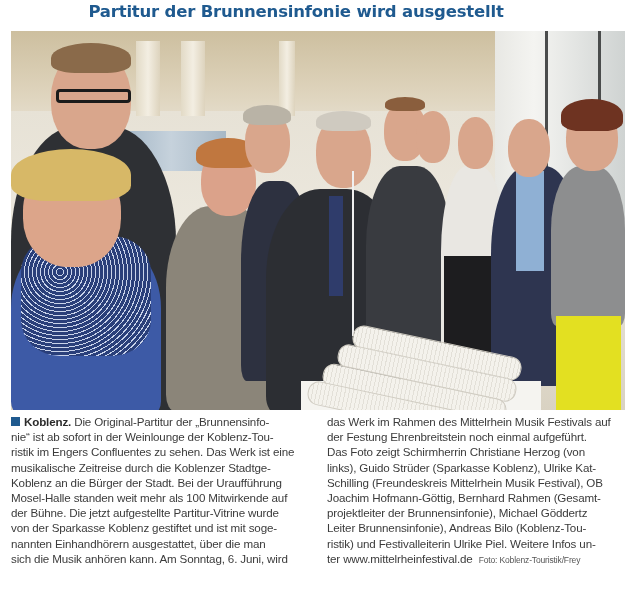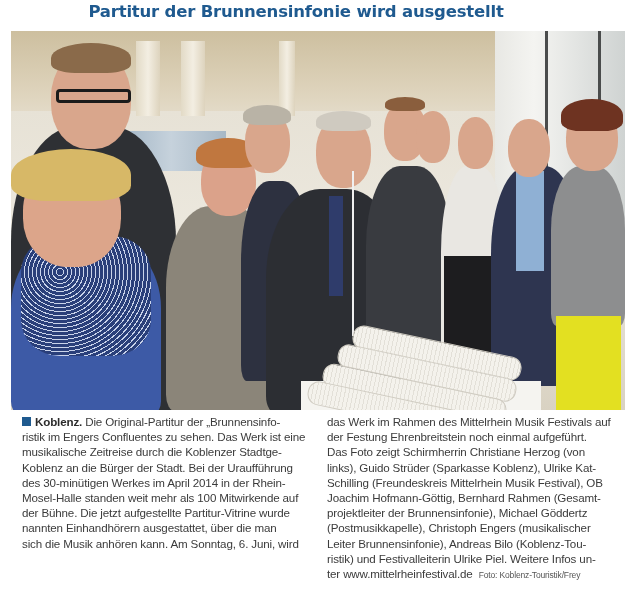--- a/index.html
+++ b/index.html
@@ -34,21 +34,21 @@
       position:absolute; left:280px; top:295px; width:250px; height:90px;
     }
     .roll { position:absolute; height:22px; border-radius:11px;
       background: repeating-linear-gradient(90deg,#f4f2ec 0 3px,#e3e0d8 3px 4px);
       border: 1px solid #cfcbc1; transform: rotate(12deg); }
     .article {
       position: absolute; top: 414px; font-family: "Liberation Sans", sans-serif;
       font-size: 11.6px; line-height: 15.2px; color: #3b3b3b; text-align: left;
       letter-spacing: -0.15px;
     }
-    .col-left { left: 22px; width: 305px; }
+    .col-left { left: 11px; width: 305px; }
     .col-right { left: 327px; width: 298px; }
     .article .line { white-space: nowrap; display: block; }
     .bullet { display:inline-block; width: 9px; height: 9px; background: #1f5a8f; margin-right: 4px; vertical-align: 0px; }
     .dateline { font-weight: bold; color: #2b2b2b; }
     .credit { font-size: 8.5px; color: #555; margin-left: 6px; }
   </style>
 </head>
 <body>
 
 <div class="headline">Partitur der Brunnensinfonie wird ausgestellt</div>
@@ -112,35 +112,35 @@
     <div style="position:absolute;left:10px;top:55px;width:240px;height:40px;background:#f5f4f0;"></div>
     <div class="roll" style="left:60px;top:15px;width:170px;"></div>
     <div class="roll" style="left:45px;top:35px;width:180px;"></div>
     <div class="roll" style="left:30px;top:55px;width:185px;"></div>
     <div class="roll" style="left:15px;top:72px;width:180px;"></div>
   </div>
 </div>
 
 <div class="article col-left">
   <span class="line"><span class="bullet"></span><span class="dateline">Koblenz.</span><span> Die Original-Partitur der „Brunnensinfo-</span></span>
+  <span class="line">nie“ ist ab sofort in der Weinlounge der Koblenz-Tou-</span>
   <span class="line">ristik im Engers Confluentes zu sehen. Das Werk ist eine</span>
   <span class="line">musikalische Zeitreise durch die Koblenzer Stadtge-</span>
   <span class="line">Koblenz an die Bürger der Stadt. Bei der Uraufführung</span>
-  <span class="line">des 30-minütigen Werkes im April 2014 in der Rhein-</span>
   <span class="line">Mosel-Halle standen weit mehr als 100 Mitwirkende auf</span>
   <span class="line">der Bühne. Die jetzt aufgestellte Partitur-Vitrine wurde</span>
+  <span class="line">von der Sparkasse Koblenz gestiftet und ist mit soge-</span>
   <span class="line">nannten Einhandhörern ausgestattet, über die man</span>
   <span class="line">sich die Musik anhören kann. Am Sonntag, 6. Juni, wird</span>
 </div>
 
 <div class="article col-right">
   <span class="line">das Werk im Rahmen des Mittelrhein Musik Festivals auf</span>
   <span class="line">der Festung Ehrenbreitstein noch einmal aufgeführt.</span>
   <span class="line">Das Foto zeigt Schirmherrin Christiane Herzog (von</span>
   <span class="line">links), Guido Strüder (Sparkasse Koblenz), Ulrike Kat-</span>
   <span class="line">Schilling (Freundeskreis Mittelrhein Musik Festival), OB</span>
   <span class="line">Joachim Hofmann-Göttig, Bernhard Rahmen (Gesamt-</span>
   <span class="line">projektleiter der Brunnensinfonie), Michael Göddertz</span>
-  <span class="line">(Postmusikkapelle), Christoph Engers (musikalischer</span>
   <span class="line">Leiter Brunnensinfonie), Andreas Bilo (Koblenz-Tou-</span>
   <span class="line">ristik) und Festivalleiterin Ulrike Piel. Weitere Infos un-</span>
   <span class="line"><span>ter www.mittelrheinfestival.de</span><span class="credit">Foto: Koblenz-Touristik/Frey</span></span>
 </div>
 
 </body></html>

